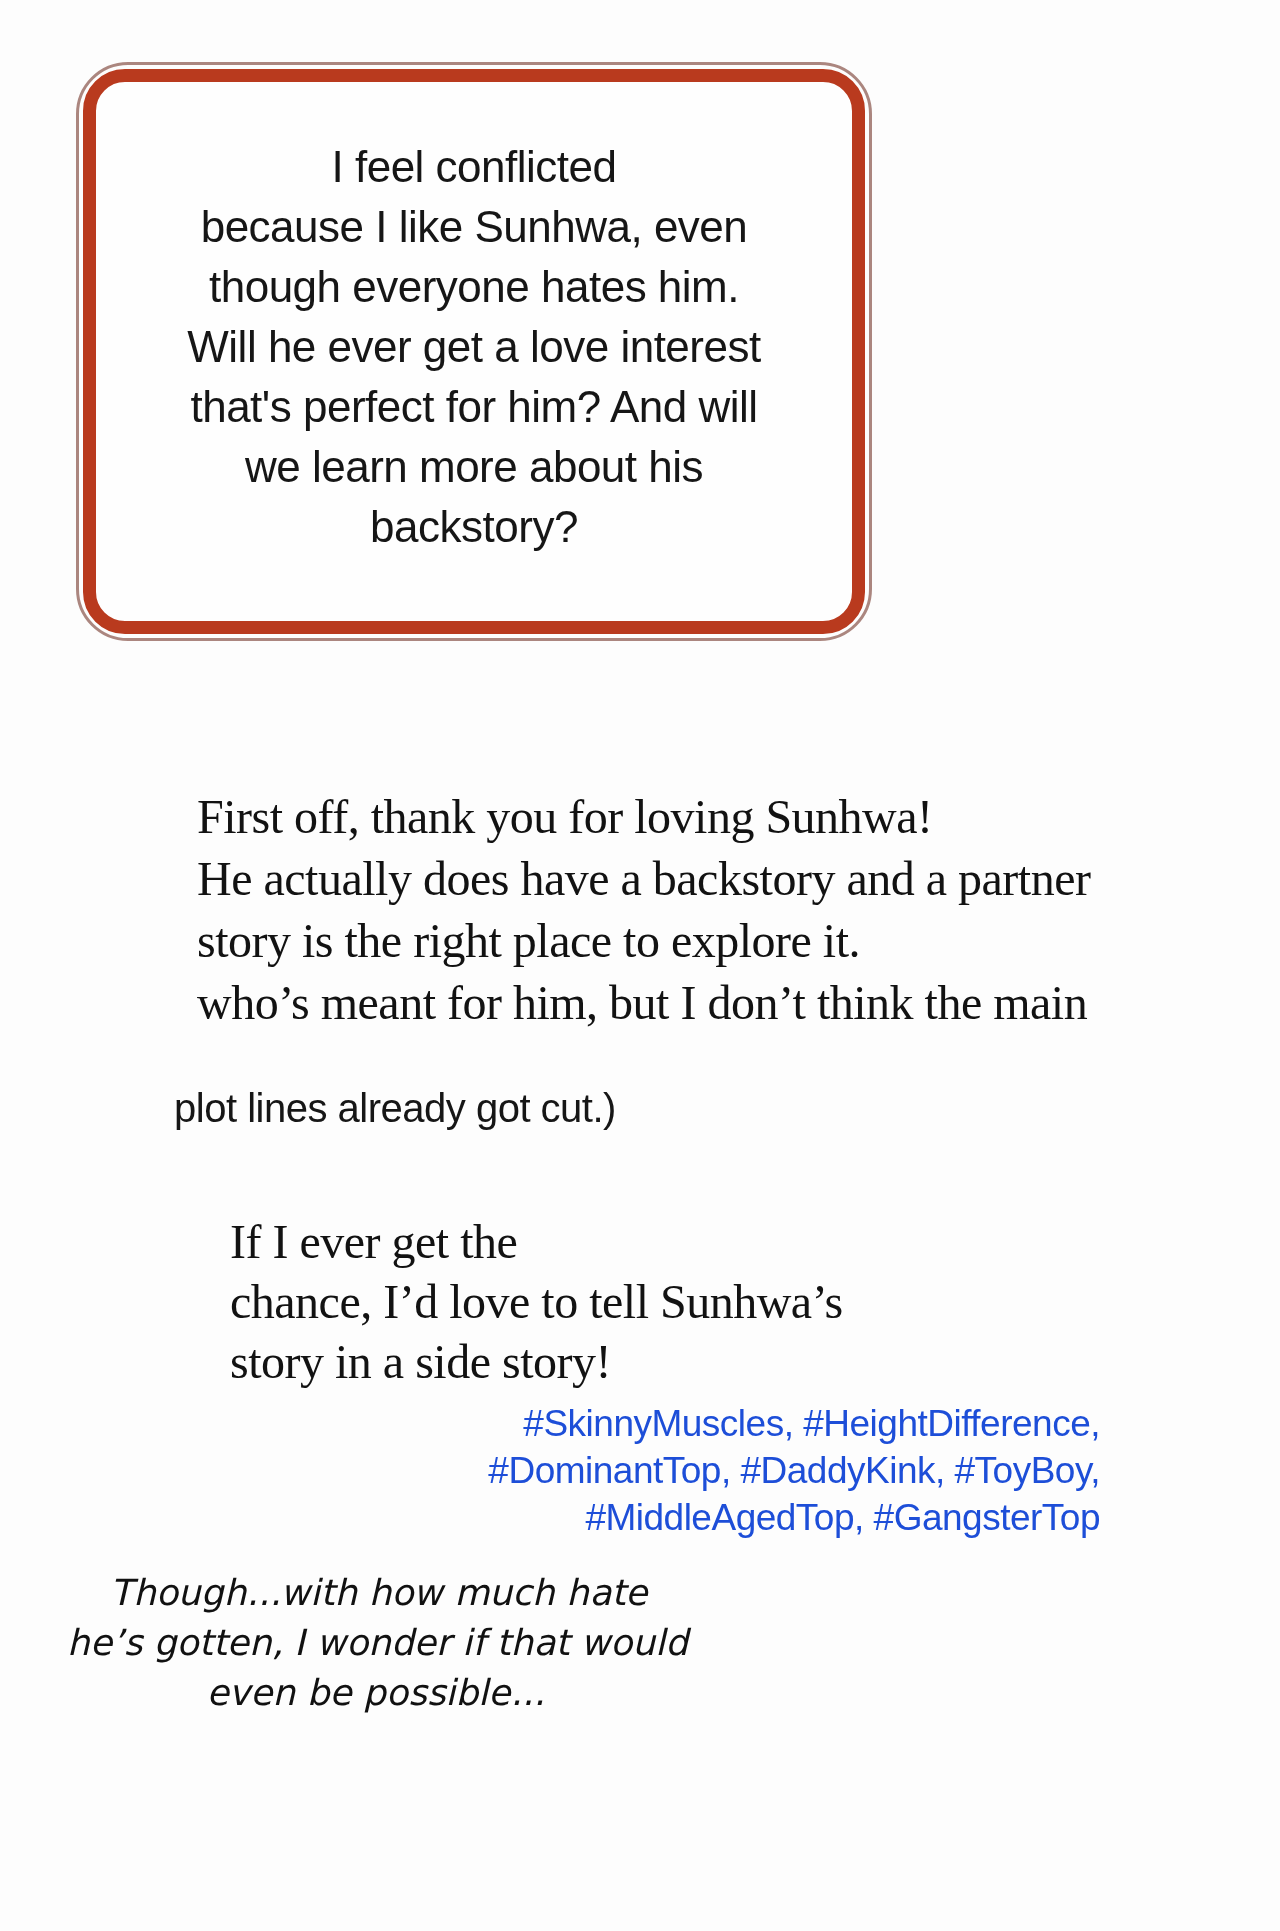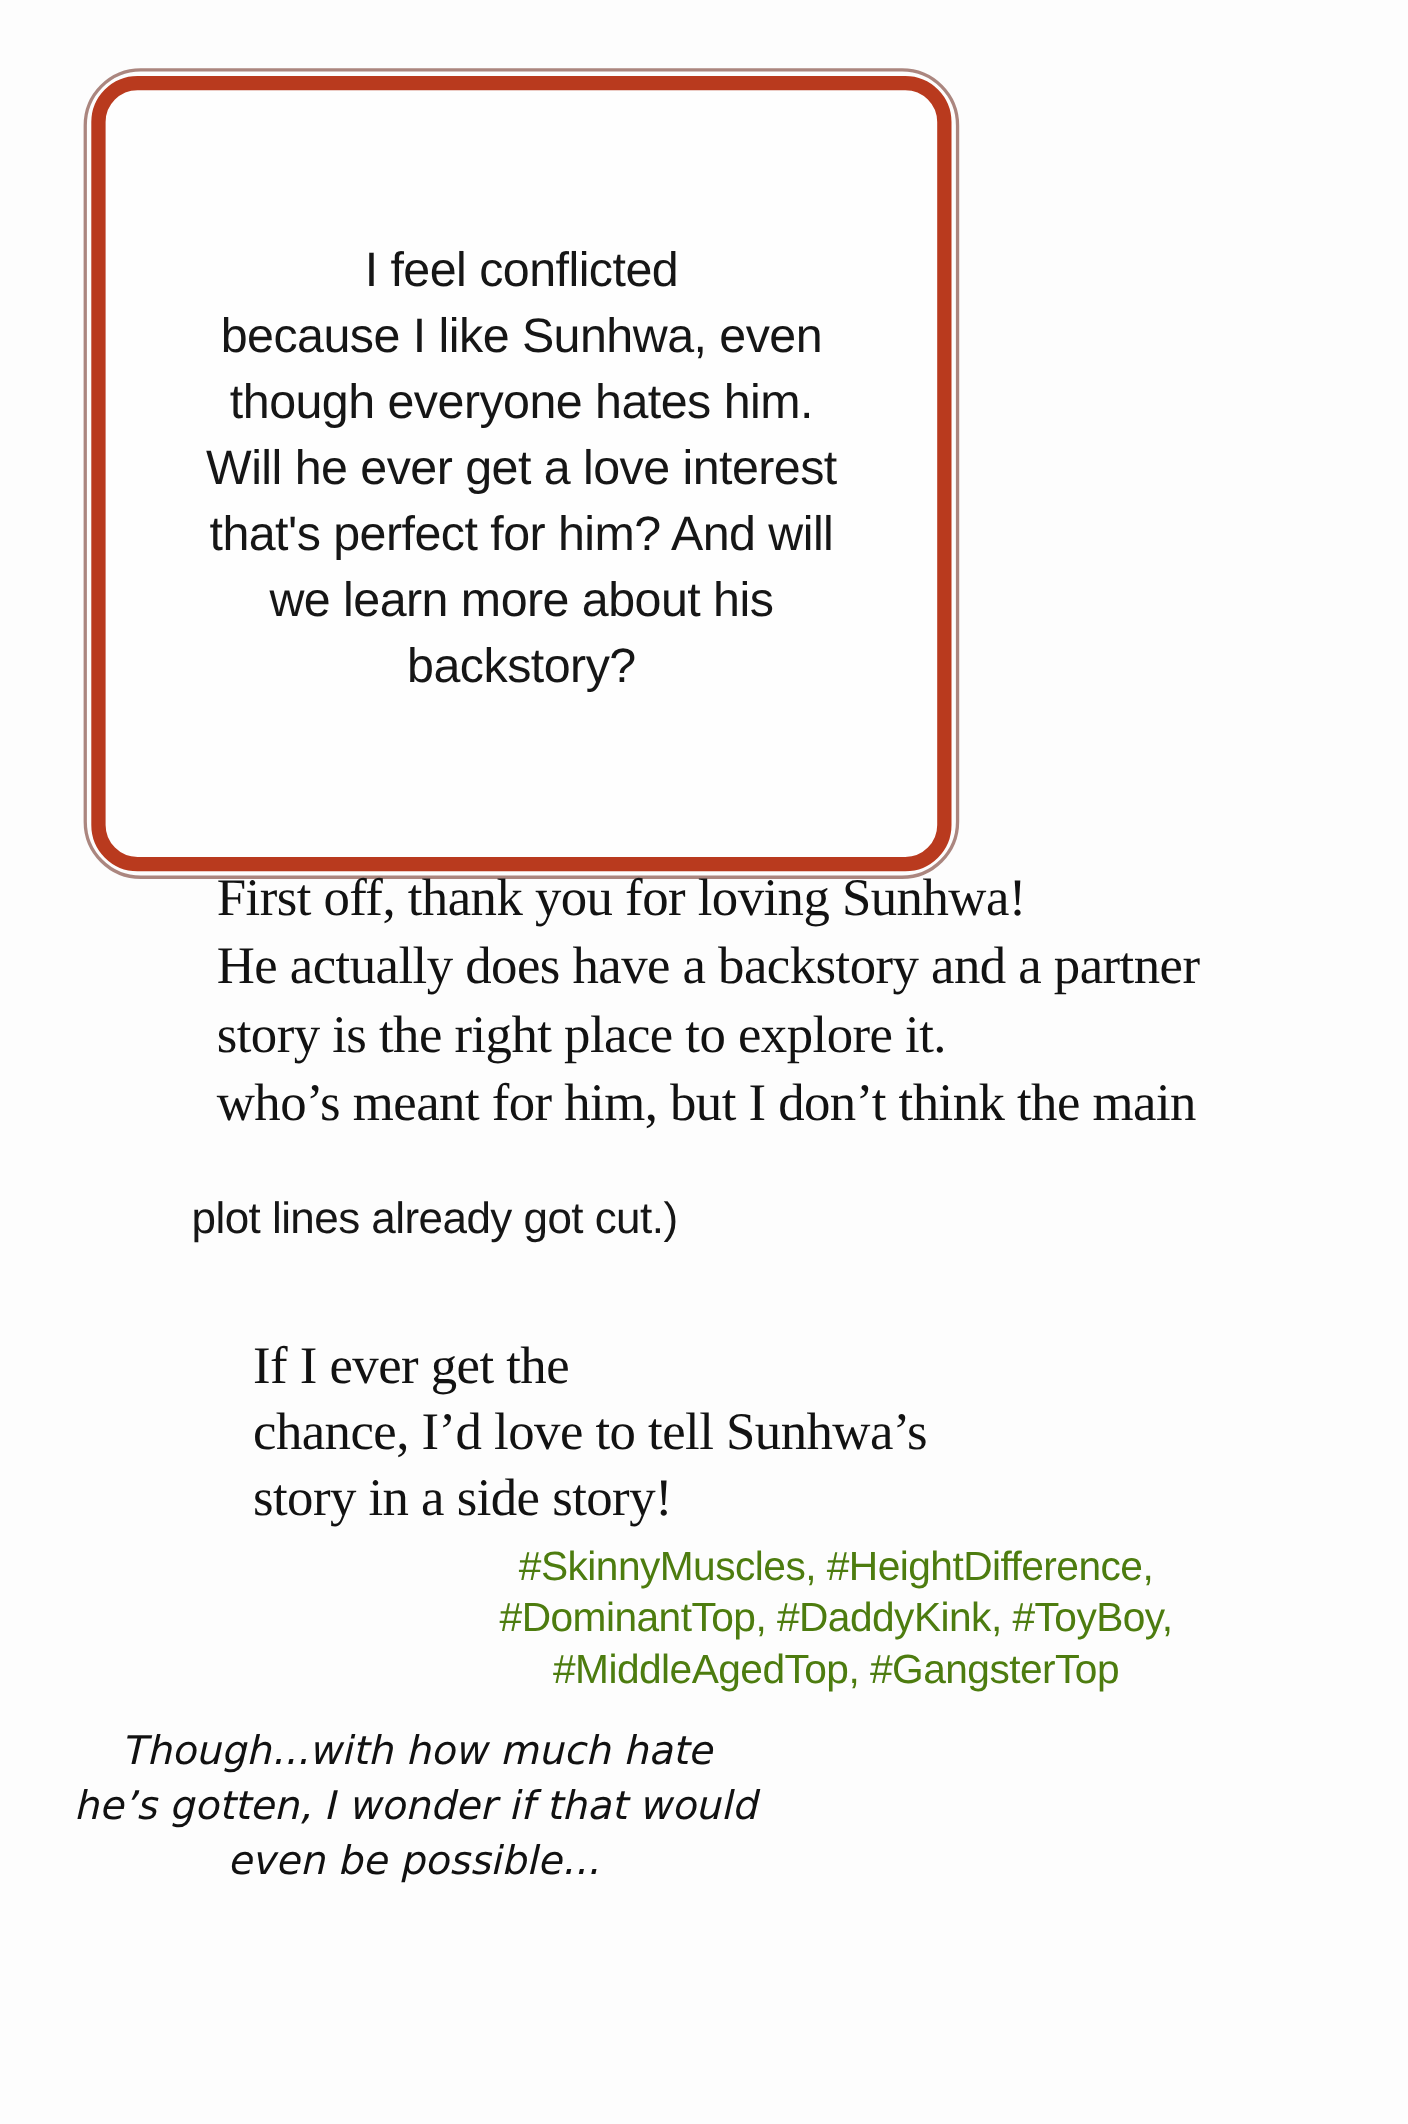--- a/index.html
+++ b/index.html
@@ -15,21 +15,21 @@
     font-family: "Liberation Sans", sans-serif;
     color: #1c1c1c;
   }
 
   
   .bubble-outer {
     position: absolute;
     left: 76px;
     top: 62px;
     width: 796px;
-    height: 737px;
+    height: 579px;
     border: 3px solid rgba(156, 113, 104, 0.85);
     border-radius: 52px;
     box-sizing: border-box;
     background: transparent;
   }
   .bubble-inner {
     position: absolute;
     inset: 4px;
     border: 13px solid #b93a1e;
     border-radius: 42px;
@@ -81,25 +81,25 @@
     letter-spacing: -0.5px;
     color: #161616;
   }
 
   
   .hashtags {
     position: absolute;
     left: 420px;
     top: 1400px;
     width: 680px;
-    text-align: center;
+    text-align: right;
     font-size: 37px;
     line-height: 47px;
     letter-spacing: -0.5px;
-    color: #4d7c0f;
+    color: #1d4ed8;
   }
 
   
   .handwritten {
     position: absolute;
     left: 50px;
     top: 1568px;
     width: 660px;
     text-align: center;
     font-family: "DejaVu Sans", sans-serif;

